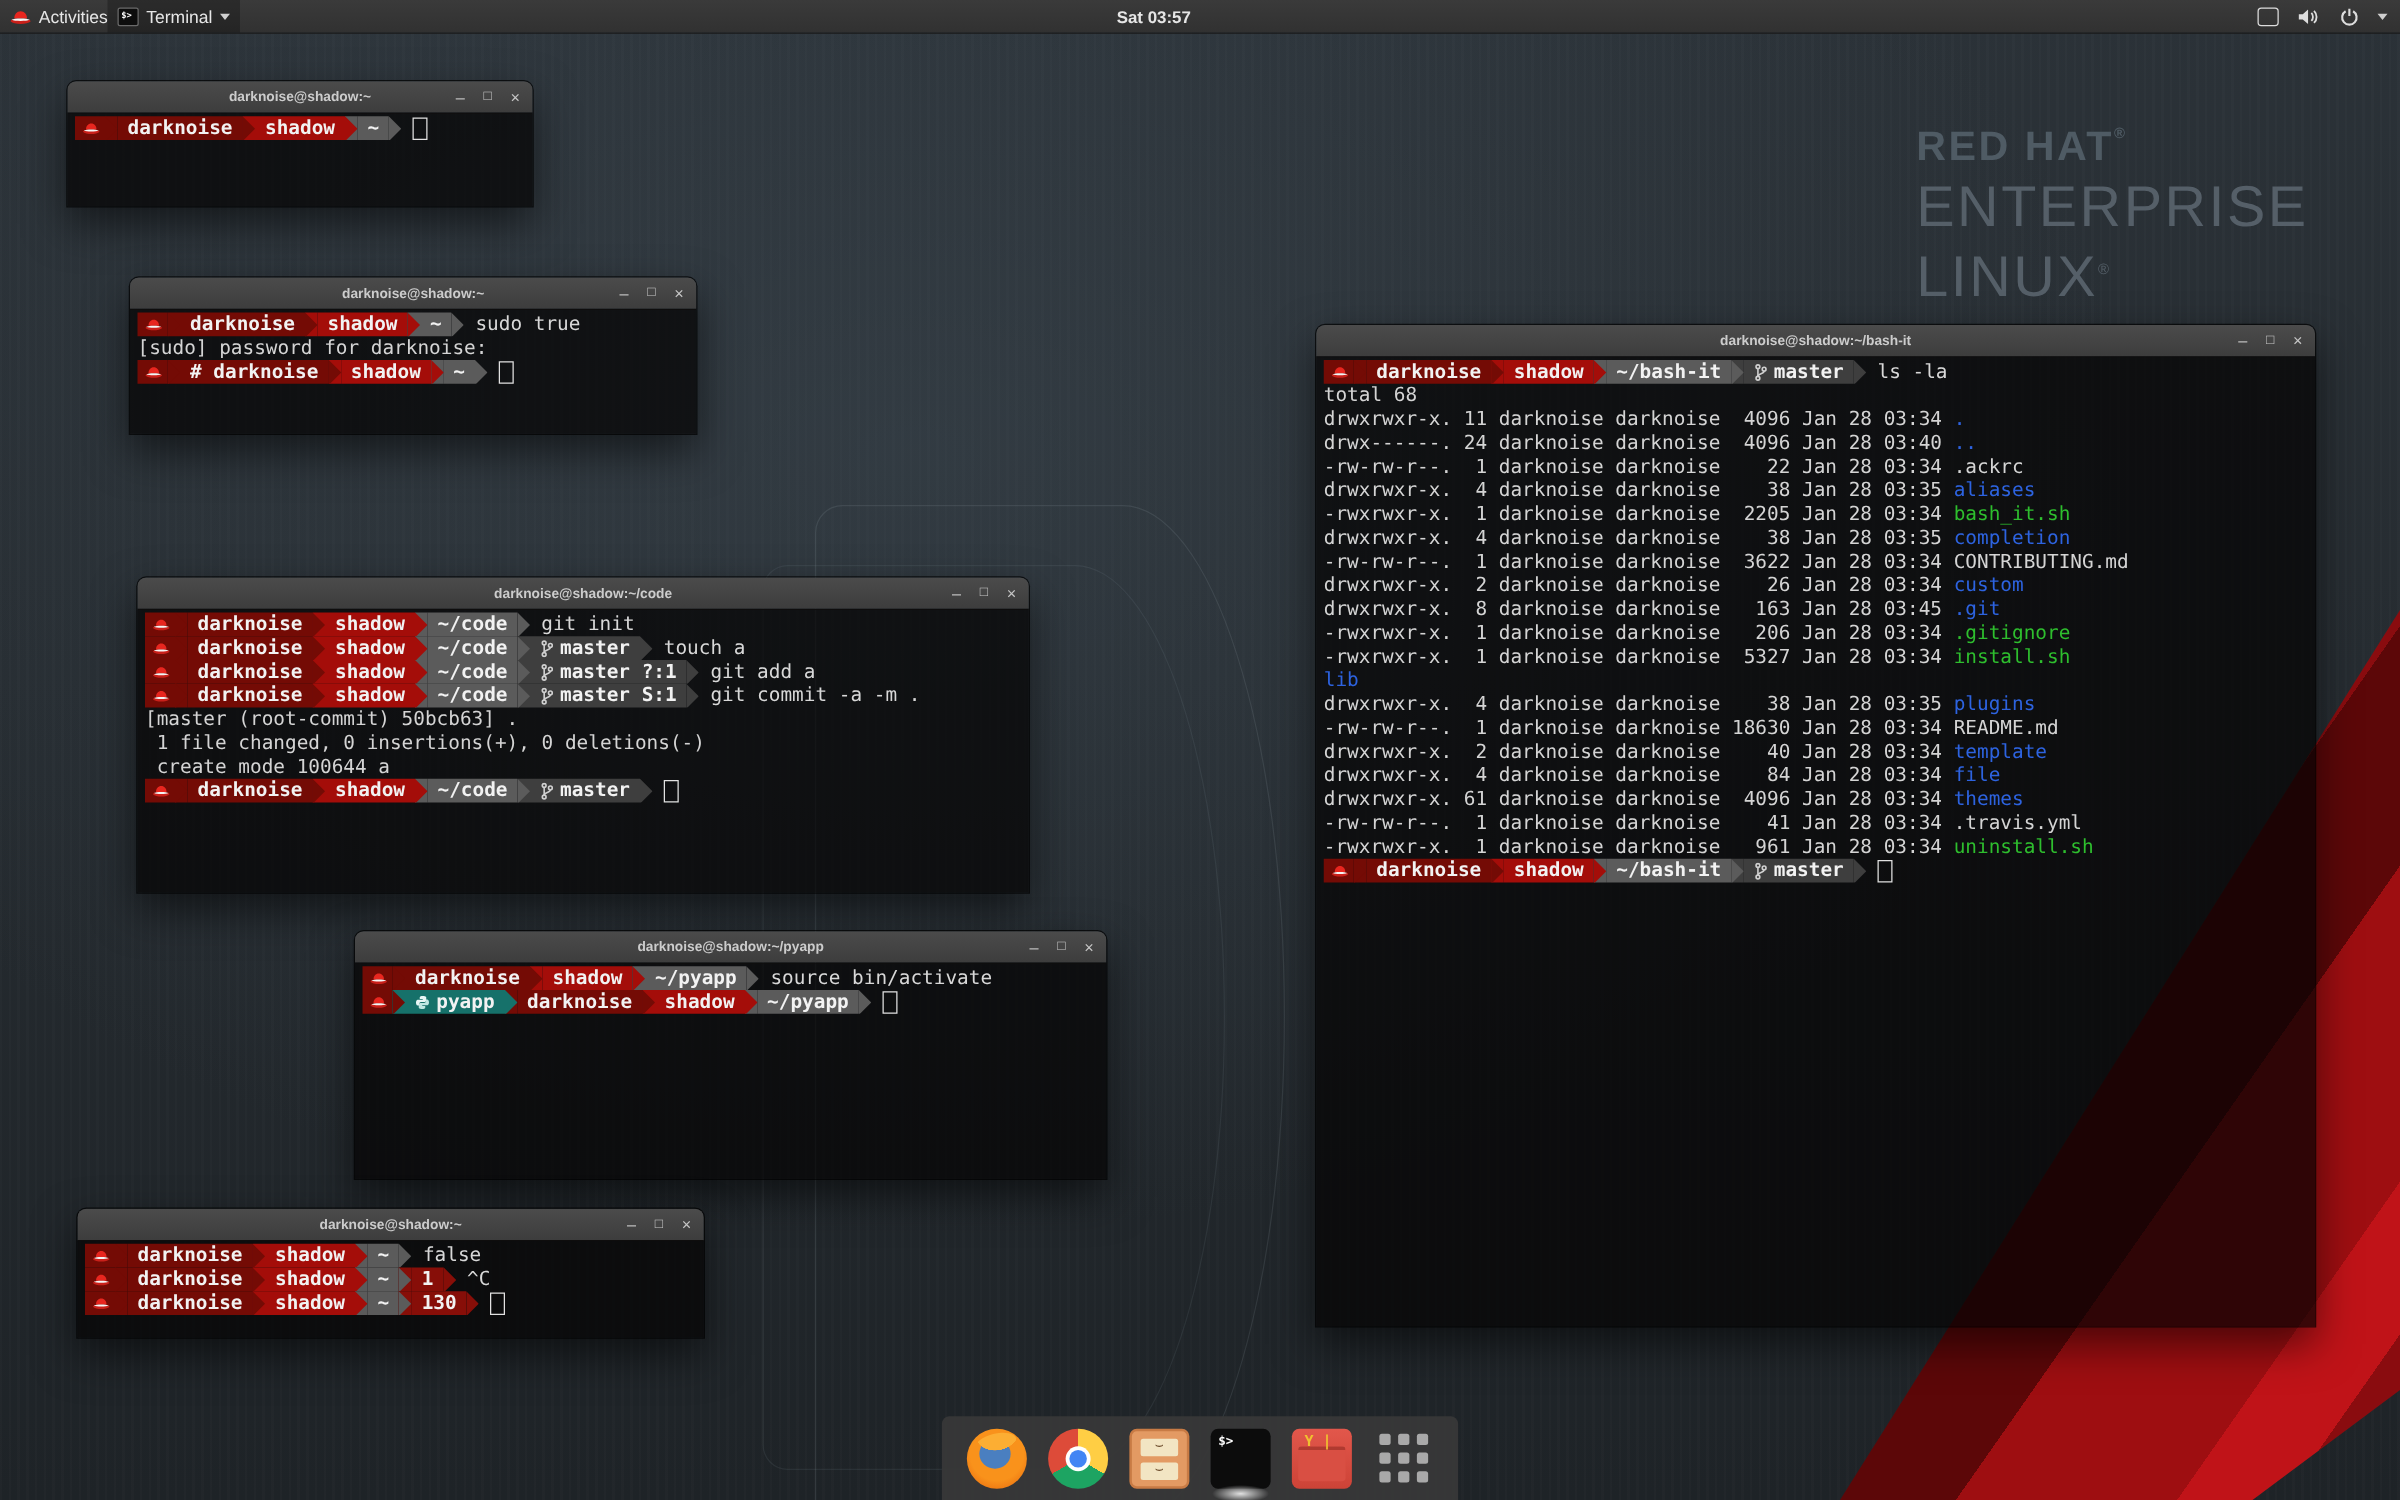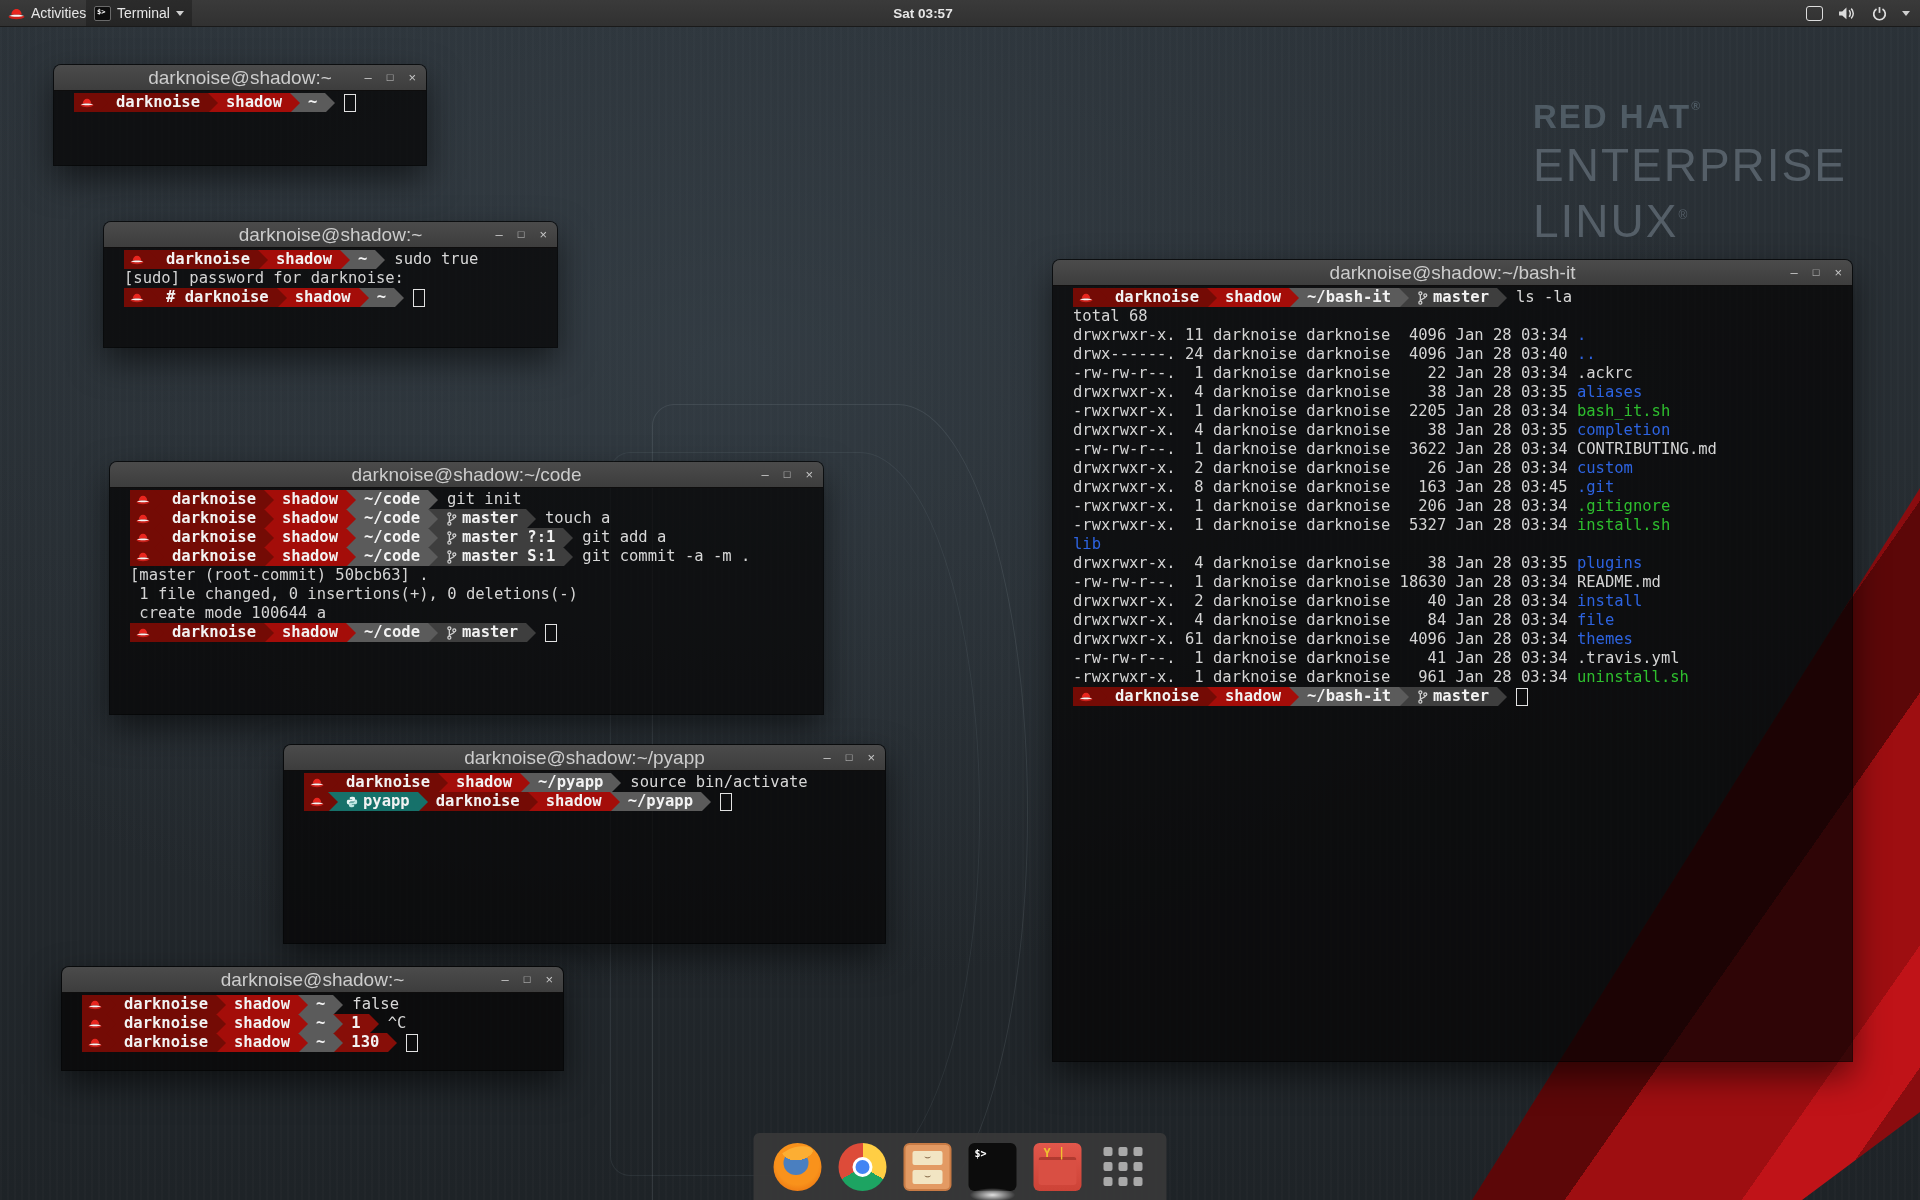--- a/index.html
+++ b/index.html
@@ -30,26 +30,26 @@
   .tb-right{position:absolute;right:10px;top:0;height:26px;display:flex;align-items:center;gap:15px;}
   .mini-term{width:17px;height:15px;background:#0d0d0d;border:1px solid #6a6a6a;border-radius:2px;color:#fff;
     font:700 7px "DejaVu Sans Mono",monospace;padding:1px 0 0 2px;box-sizing:border-box;}
   .caret{width:0;height:0;border-left:4px solid transparent;border-right:4px solid transparent;border-top:5px solid #cfcfcf;}
   .scr-ic{width:15px;height:13px;border:1.6px solid #ddd;border-radius:3px;}
   
   .term-window{position:absolute;border-radius:7px 7px 0 0;
     box-shadow:0 0 0 1px rgba(0,0,0,.7),0 14px 34px rgba(0,0,0,.55);}
   .titlebar{height:25px;background:linear-gradient(#4b4b4b,#3d3d3d);border-bottom:1px solid #2a2a2a;
     border-radius:7px 7px 0 0;position:relative;display:flex;align-items:center;justify-content:center;}
-  .titlebar .title{font-size:19px;font-weight:400;color:#cccccc;}
+  .titlebar .title{font-size:11px;font-weight:700;color:#cccccc;}
   .win-btns{position:absolute;right:10px;top:0;height:100%;display:flex;align-items:center;gap:15px;color:#c6c6c6;}
   .win-btns span{font-size:13px;line-height:1;cursor:default;}
   .win-btns .mx{font-size:11px;}
   .term-body{position:absolute;top:25px;left:0;right:0;bottom:0;background:rgba(4,3,3,.72);
-    padding:3px 0 0 20px;overflow:hidden;font:15.5px "DejaVu Sans Mono","Liberation Mono",monospace;color:#d4d4d4;}
+    padding:3px 0 0 6px;overflow:hidden;font:15.5px "DejaVu Sans Mono","Liberation Mono",monospace;color:#d4d4d4;}
   .w0{left:54px;top:65px;width:372px;height:100px;}
   .w1{left:104px;top:222px;width:453px;height:125px;}
   .w2{left:110px;top:462px;width:713px;height:252px;}
   .w3{left:284px;top:745px;width:601px;height:198px;}
   .w4{left:62px;top:967px;width:501px;height:103px;}
   .w5{left:1053px;top:260px;width:799px;height:801px;}
   .tline{display:flex;height:19px;align-items:stretch;white-space:pre;}
   .tline>span{line-height:19px;}
   .seg{display:inline-block;height:19px;line-height:19px;padding:0 8px;font-weight:700;color:#f2f2f2;}
   .seg svg{vertical-align:-2px;}
@@ -331,21 +331,21 @@
         <div class="tline"><span>-rwxrwxr-x.  1 darknoise darknoise  2205 Jan 28 03:34 </span><span class="c-exe">bash_it.sh</span></div>
         <div class="tline"><span>drwxrwxr-x.  4 darknoise darknoise    38 Jan 28 03:35 </span><span class="c-dir">completion</span></div>
         <div class="tline"><span>-rw-rw-r--.  1 darknoise darknoise  3622 Jan 28 03:34 </span><span class="c-plain">CONTRIBUTING.md</span></div>
         <div class="tline"><span>drwxrwxr-x.  2 darknoise darknoise    26 Jan 28 03:34 </span><span class="c-dir">custom</span></div>
         <div class="tline"><span>drwxrwxr-x.  8 darknoise darknoise   163 Jan 28 03:45 </span><span class="c-dir">.git</span></div>
         <div class="tline"><span>-rwxrwxr-x.  1 darknoise darknoise   206 Jan 28 03:34 </span><span class="c-exe">.gitignore</span></div>
         <div class="tline"><span>-rwxrwxr-x.  1 darknoise darknoise  5327 Jan 28 03:34 </span><span class="c-exe">install.sh</span></div>
         <div class="tline"><span class="c-dir">lib</span></div>
         <div class="tline"><span>drwxrwxr-x.  4 darknoise darknoise    38 Jan 28 03:35 </span><span class="c-dir">plugins</span></div>
         <div class="tline"><span>-rw-rw-r--.  1 darknoise darknoise 18630 Jan 28 03:34 </span><span class="c-plain">README.md</span></div>
-        <div class="tline"><span>drwxrwxr-x.  2 darknoise darknoise    40 Jan 28 03:34 </span><span class="c-dir">install</span></div>
+        <div class="tline"><span>drwxrwxr-x.  2 darknoise darknoise    40 Jan 28 03:34 </span><span class="c-dir">template</span></div>
         <div class="tline"><span>drwxrwxr-x.  4 darknoise darknoise    84 Jan 28 03:34 </span><span class="c-dir">file</span></div>
         <div class="tline"><span>drwxrwxr-x. 61 darknoise darknoise  4096 Jan 28 03:34 </span><span class="c-dir">themes</span></div>
         <div class="tline"><span>-rw-rw-r--.  1 darknoise darknoise    41 Jan 28 03:34 </span><span class="c-plain">.travis.yml</span></div>
         <div class="tline"><span>-rwxrwxr-x.  1 darknoise darknoise   961 Jan 28 03:34 </span><span class="c-exe">uninstall.sh</span></div>
         <div class="tline"><span class="seg seg-os has-ic" style="background: rgb(116, 11, 5);"><svg width="14" height="11" viewBox="0 0 16 12">
               <path d="M3.2 7.2c0-3 2-5.4 4.8-5.4s4.8 2.4 4.8 5.4" fill="#e8261f"></path>
               <path d="M1.2 8.2c2-1.4 11.6-1.4 13.6 0-2.2 2.6-11.4 2.6-13.6 0z" fill="#f5f5f5"></path>
               <path d="M1.2 8.2c2 1.2 11.6 1.2 13.6 0l.8 1c-2.6 2.8-12.6 2.8-15.2 0z" fill="#c9201a"></path>
             </svg></span><span class="arr" style="background: rgb(116, 11, 5);"><i style="border-left-color: rgb(116, 11, 5);"></i></span><span class="seg seg-user" style="background: rgb(116, 11, 5);"><span>darknoise</span></span><span class="arr" style="background: rgb(164, 13, 9);"><i style="border-left-color: rgb(116, 11, 5);"></i></span><span class="seg seg-host" style="background: rgb(164, 13, 9);"><span>shadow</span></span><span class="arr" style="background: rgb(91, 91, 91);"><i style="border-left-color: rgb(164, 13, 9);"></i></span><span class="seg seg-path" style="background: rgb(91, 91, 91);"><span>~/bash-it</span></span><span class="arr" style="background: rgb(62, 62, 62);"><i style="border-left-color: rgb(91, 91, 91);"></i></span><span class="seg seg-branch has-ic" style="background: rgb(62, 62, 62);"><svg width="11" height="14" viewBox="0 0 10 13">
               <g stroke="#d0d0d0" stroke-width="1.2" fill="none">

